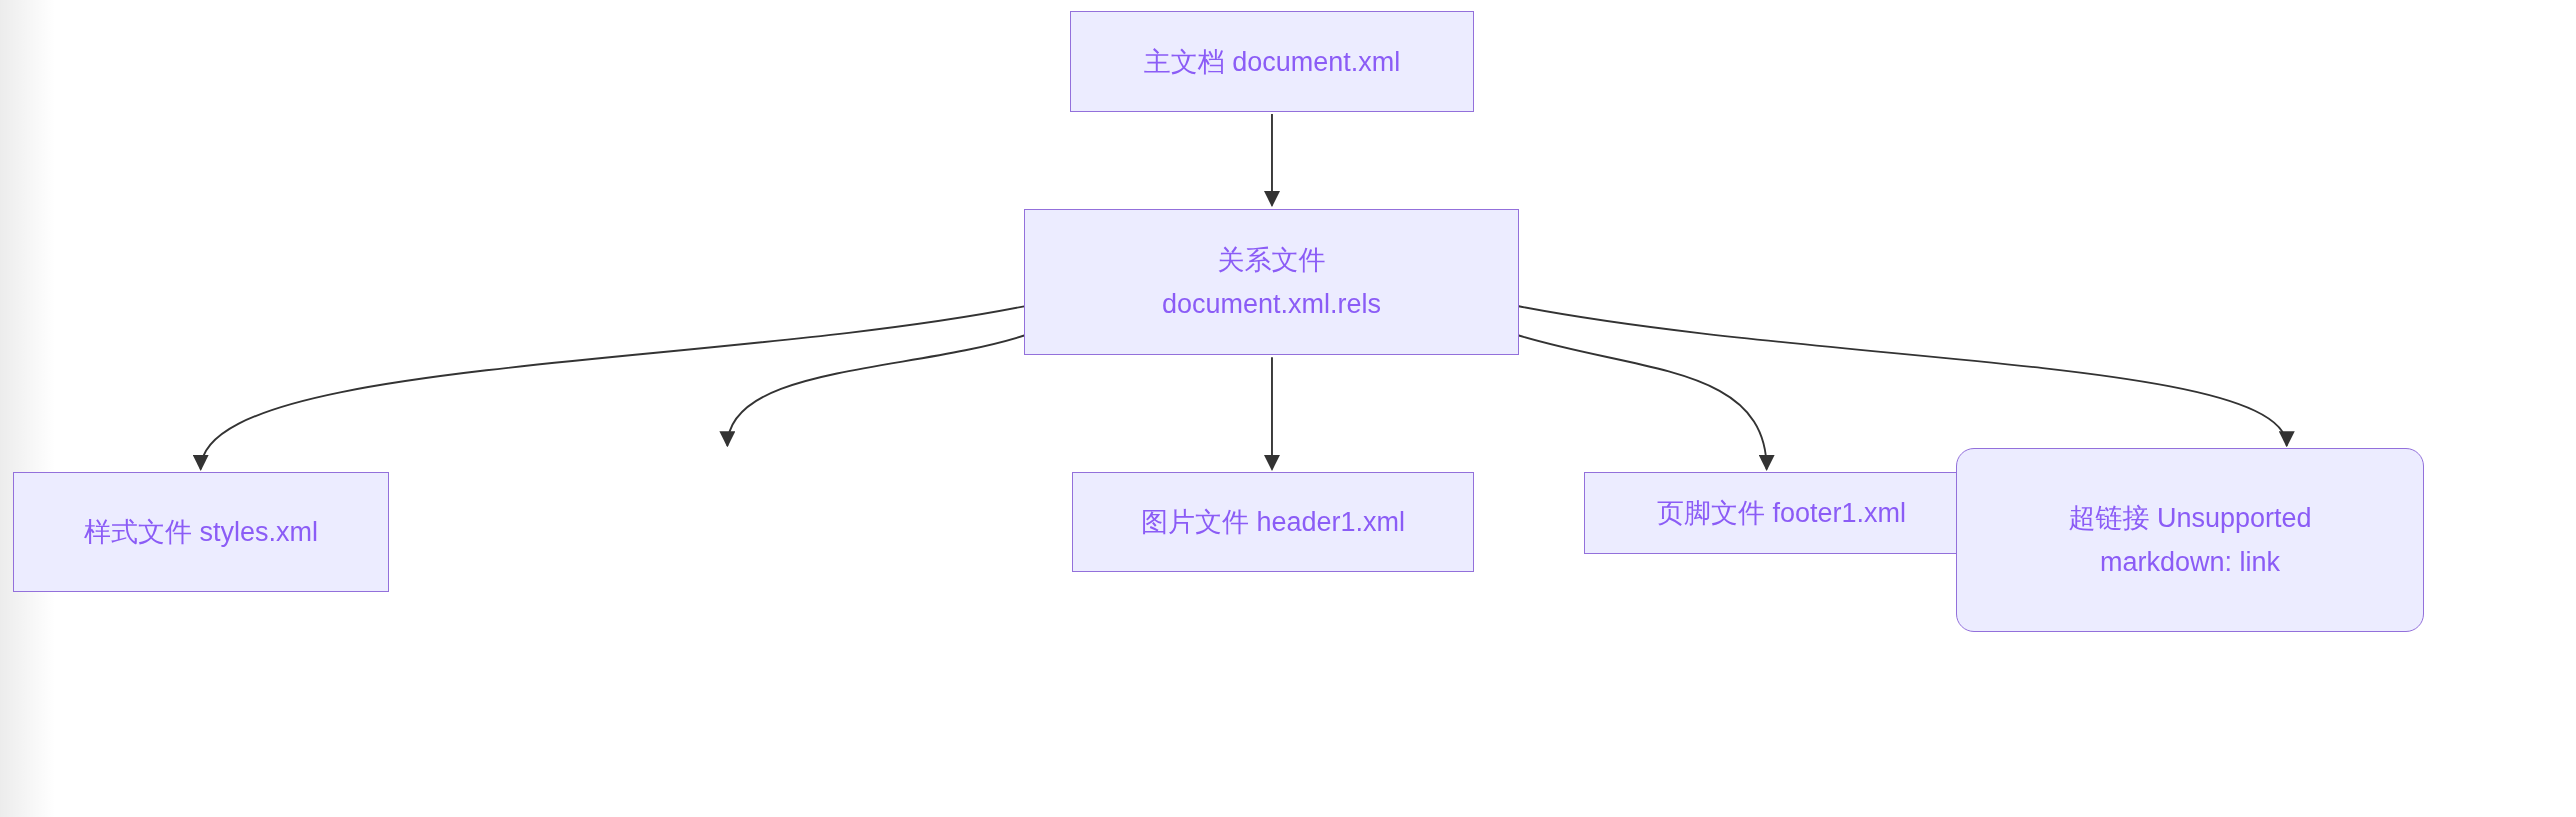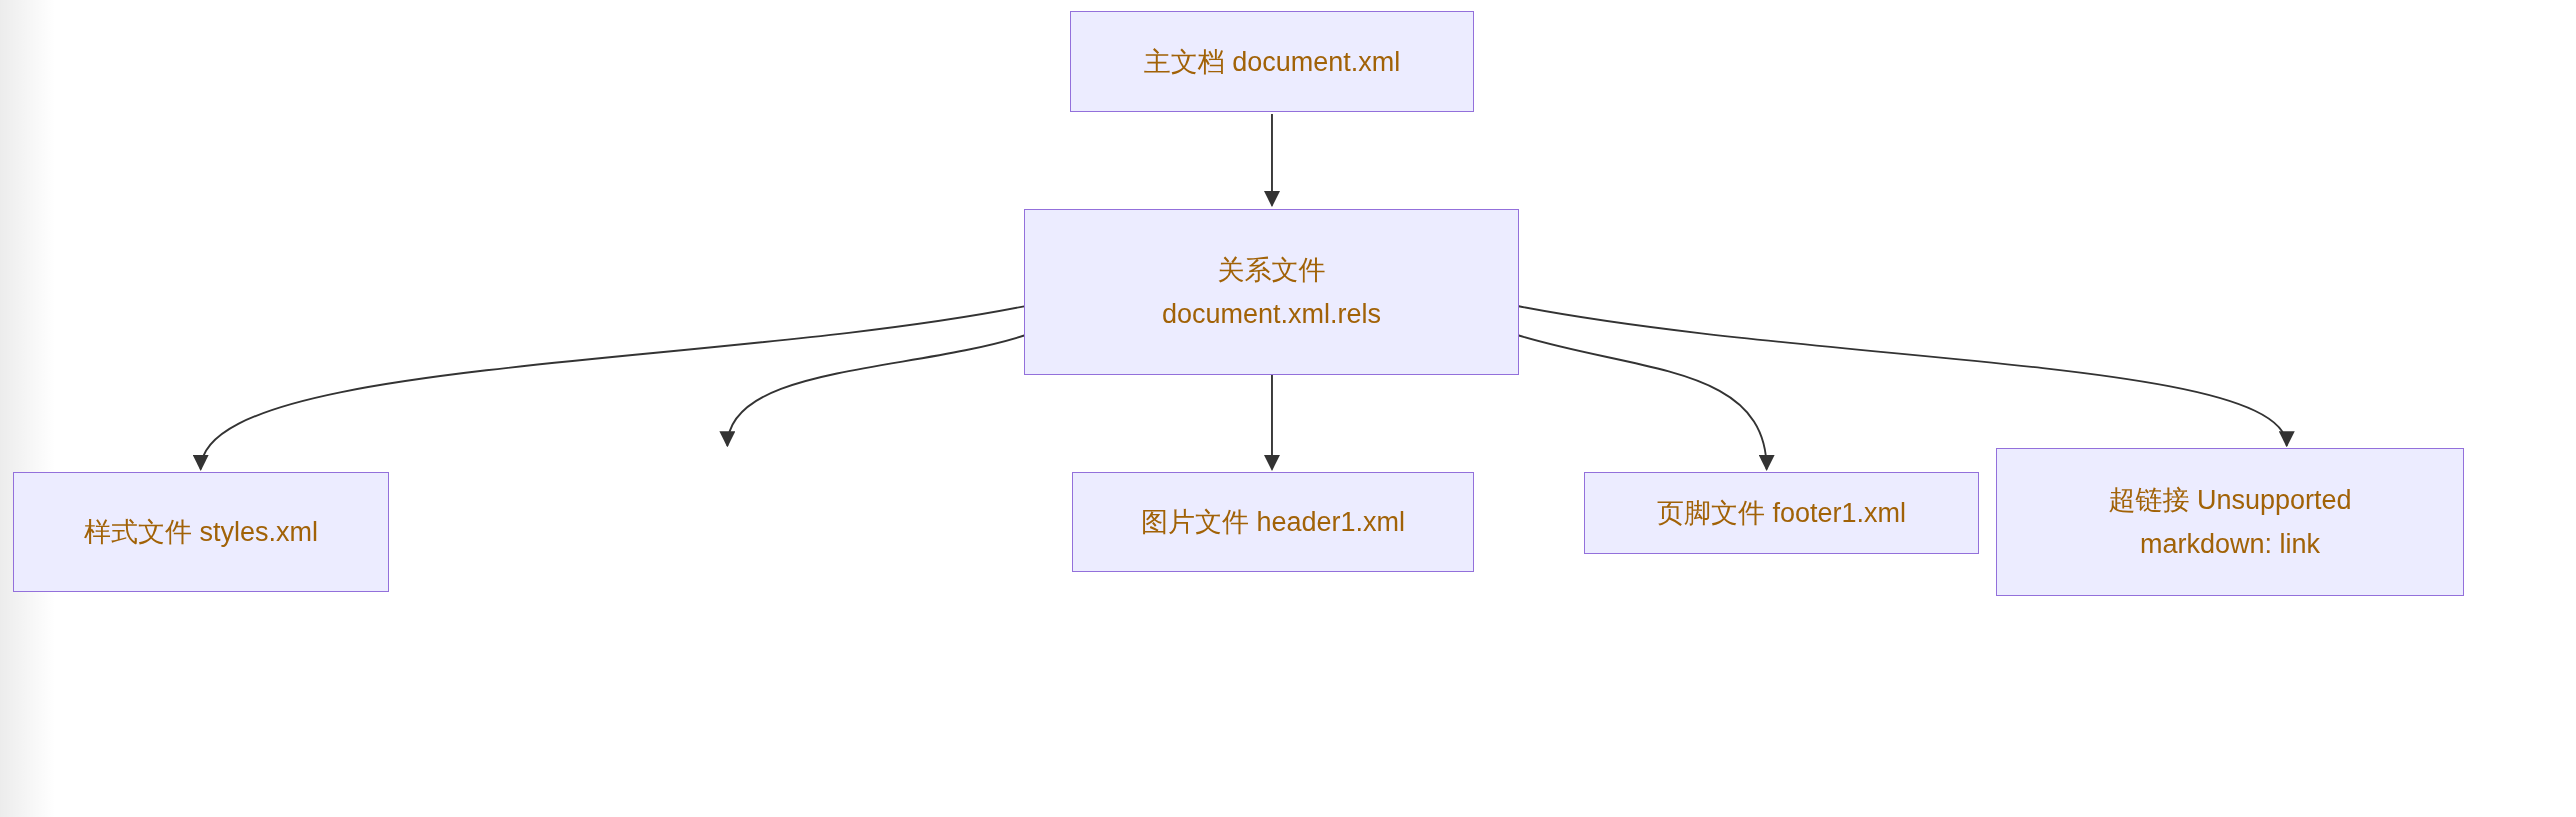--- a/index.html
+++ b/index.html
@@ -34,40 +34,40 @@
   .edge {
     fill: none;
     stroke: #333333;
     stroke-width: 2px;
   }
   .node {
     position: absolute;
     box-sizing: border-box;
     background: #ECECFF;
     border: 1.9px solid #9370DB;
-    color: #a16207;
+    color: #8b5cf6;
     display: flex;
     align-items: center;
     justify-content: center;
     text-align: center;
     font-size: 27px;
     line-height: 44px;
   }
   .node .node-label {
     white-space: pre-line;
     padding: 0 7.5px;
   }
   
   #node-main   { left: 1070px; top: 11.3px;  width: 404px; height: 101px; }
-  #node-rels   { left: 1024px; top: 209px; width: 495px; height: 166px; }
+  #node-rels   { left: 1024px; top: 209px; width: 495px; height: 146px; }
   #node-styles { left: 13px;   top: 472px; width: 376px; height: 120px; }
   #node-image  { left: 481px;  top: 448px; width: 492px; height: 148px; }
   #node-header { left: 1072px; top: 472px; width: 402px; height: 100px; }
   #node-footer { left: 1584px; top: 472px; width: 395px; height: 82px; }
-  #node-link   { left: 1996px; top: 448px; width: 468px; height: 148px; }
+  #node-link   { left: 1956px; top: 448px; width: 468px; height: 184px; border-radius: 18px; }
 </style>
 </head>
 <body>
 
 <div id="stage">
 
   <div id="left-gradient"></div>
 
   <svg id="edge-layer" viewBox="0 0 2734 868" xmlns="http://www.w3.org/2000/svg">
     <defs>

